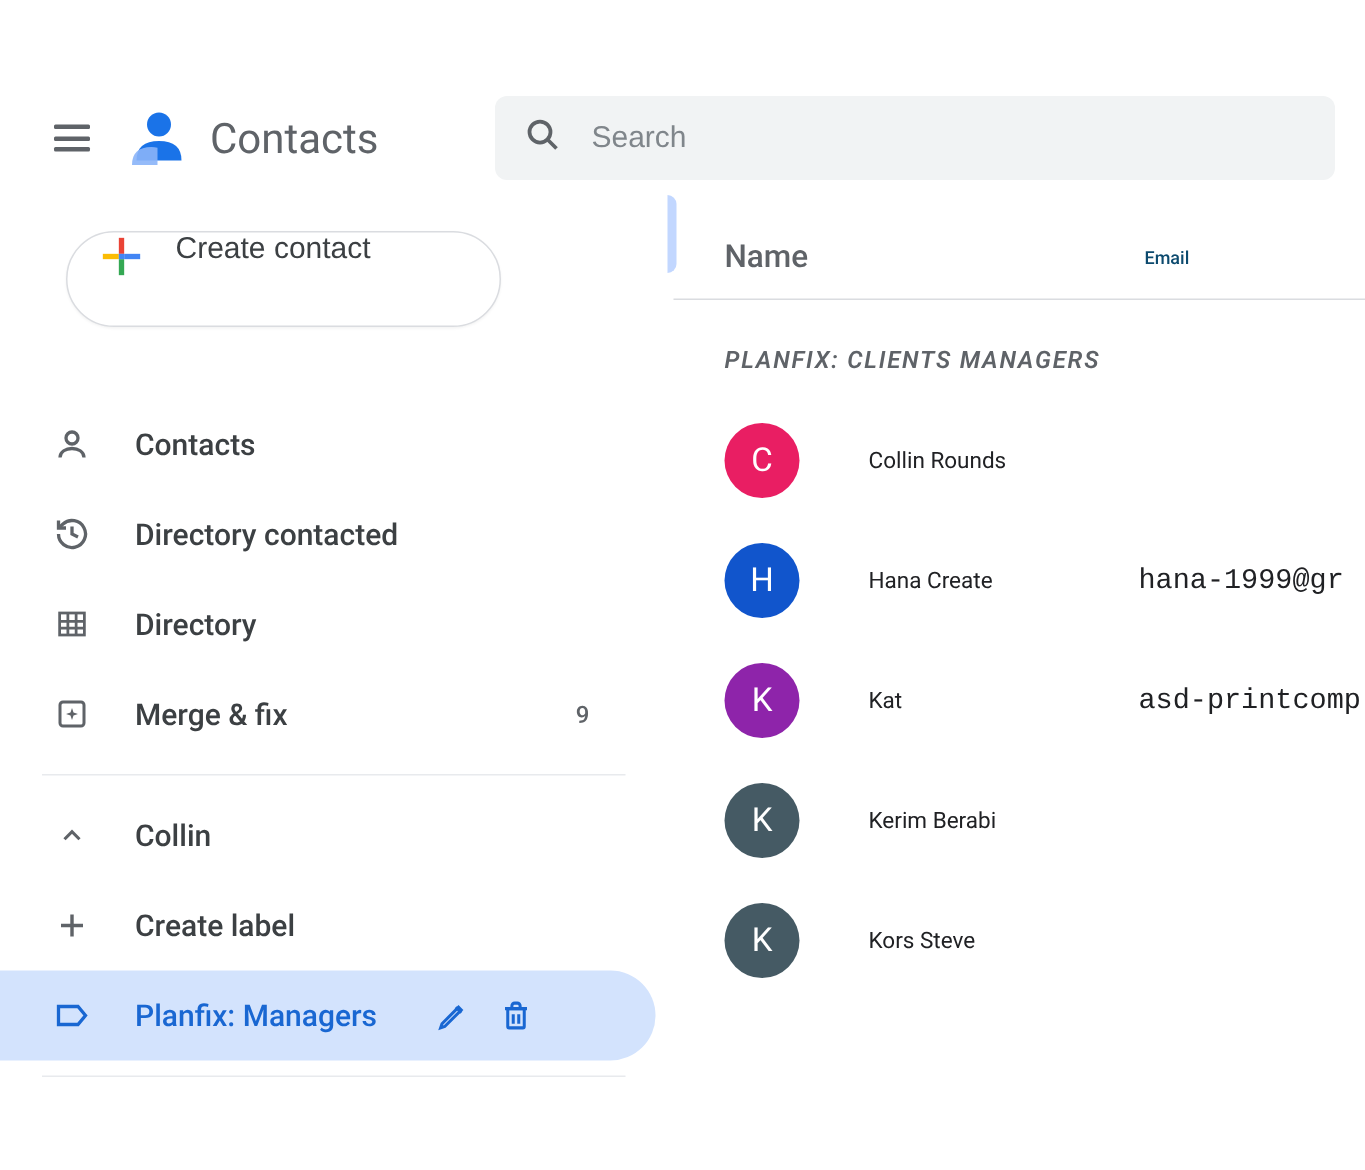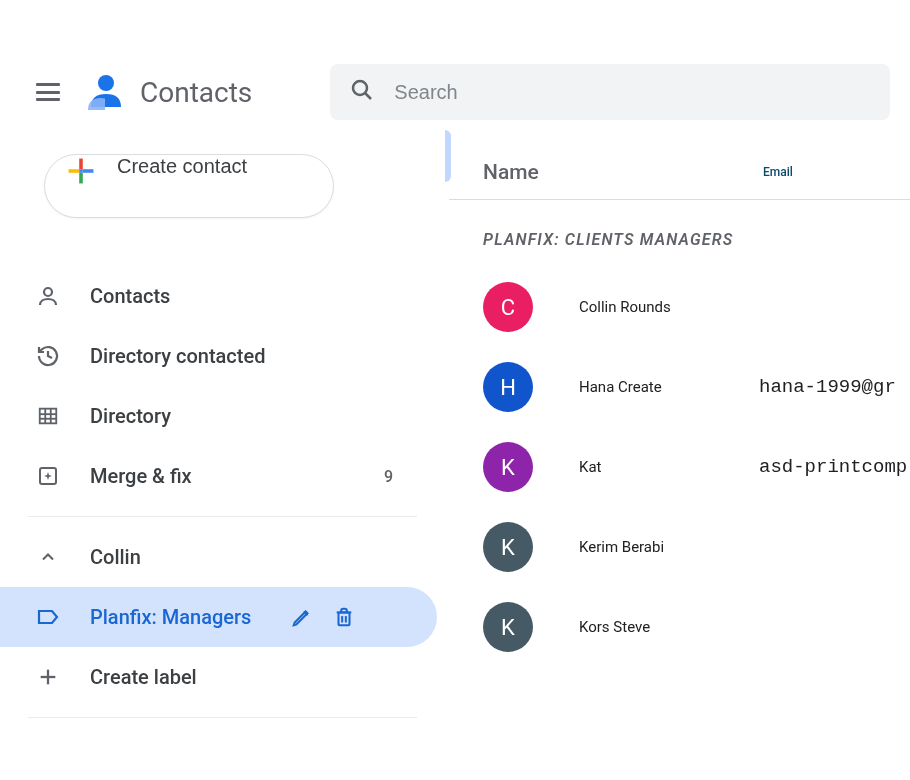--- a/index.html
+++ b/index.html
@@ -232,20 +232,30 @@
 
         <div class="divider"></div>
 
         <div class="nav-item">
           <span class="nav-icon">
             <svg width="20" height="20" viewBox="0 0 24 24" fill="none" stroke="#5f6368" stroke-width="2.5">
                 <polyline points="6 15 12 9 18 15"></polyline>
               </svg>
           </span>
           <span>Collin</span>
+        </div>
+
+        <div class="nav-item">
+          <span class="nav-icon">
+            <svg width="22" height="22" viewBox="0 0 24 24" fill="none" stroke="#5f6368" stroke-width="2.5">
+                <line x1="12" y1="4" x2="12" y2="20"></line>
+                <line x1="4" y1="12" x2="20" y2="12"></line>
+              </svg>
+          </span>
+          <span>Create label</span>
         </div>
 
         <div class="nav-item label-item selected">
           <span class="nav-icon">
             <svg width="24" height="24" viewBox="0 0 24 24" fill="none" stroke="#1967d2" stroke-width="2.2">
               <path d="M3 6h13l5 6-5 6H3z"></path>
             </svg>
           </span>
           <span class="label-text">Planfix: Managers</span>
           <span class="label-actions">
@@ -260,30 +270,20 @@
                   <path d="M4 7h16"></path>
                   <path d="M9 7V5a2 2 0 012-2h2a2 2 0 012 2v2"></path>
                   <rect x="6" y="7" width="12" height="14" rx="1"></rect>
                   <line x1="10" y1="11" x2="10" y2="18"></line>
                   <line x1="14" y1="11" x2="14" y2="18"></line>
                 </svg>
             </span>
           </span>
         </div>
 
-        <div class="nav-item">
-          <span class="nav-icon">
-            <svg width="22" height="22" viewBox="0 0 24 24" fill="none" stroke="#5f6368" stroke-width="2.5">
-                <line x1="12" y1="4" x2="12" y2="20"></line>
-                <line x1="4" y1="12" x2="20" y2="12"></line>
-              </svg>
-          </span>
-          <span>Create label</span>
-        </div>
-
         <div class="divider"></div>
       </div>
     </div>
 
     <div class="main">
       <div class="selmark"></div>
       <div class="col-headers">
         <div class="col-name">Name</div>
         <div class="col-email">Email</div>
       </div>

